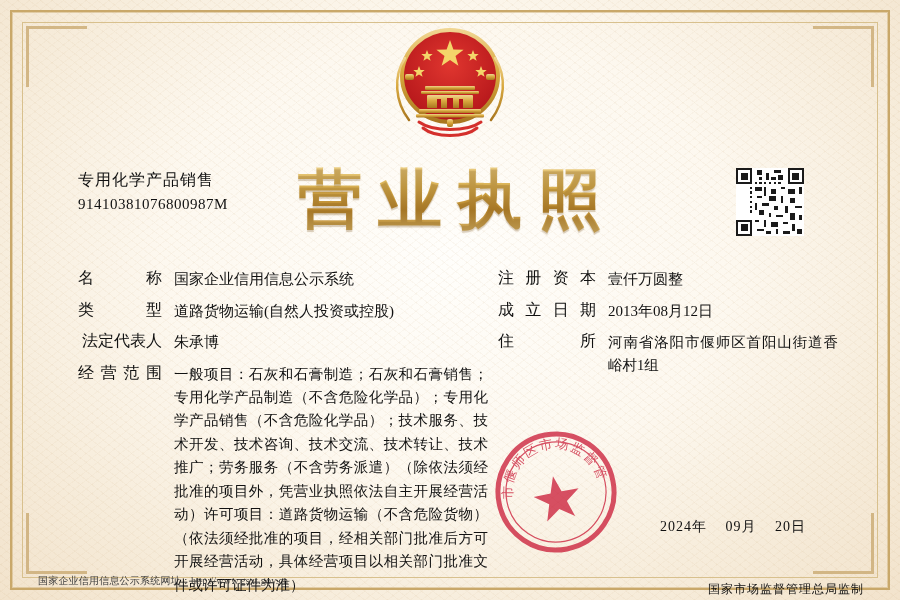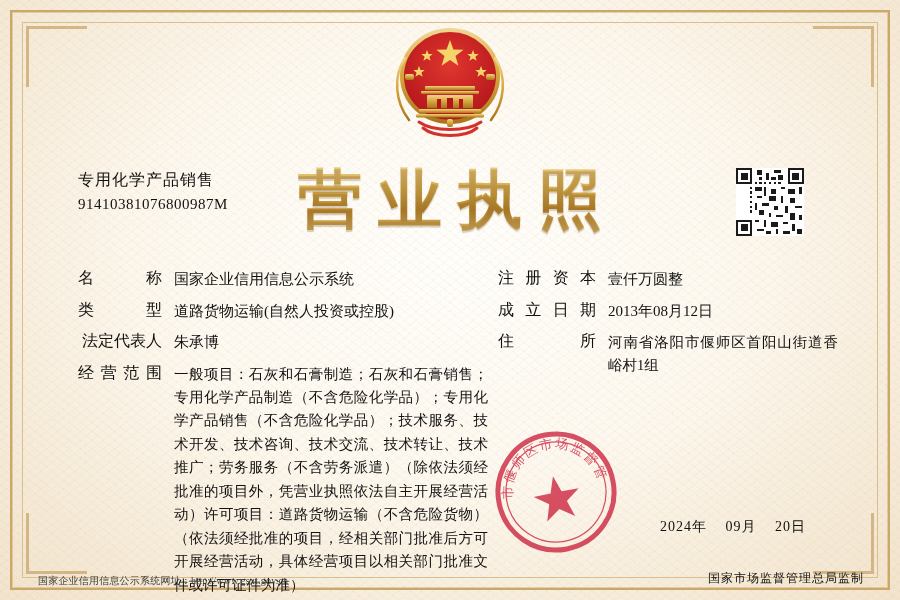--- a/index.html
+++ b/index.html
@@ -195,21 +195,21 @@
     position: absolute;
     left: 38px;
     bottom: 12px;
     font-size: 10px;
     color: #3a3a3a;
     letter-spacing: .2px;
   }
   .footer-right {
     position: absolute;
     right: 36px;
-    bottom: 13px;
+    bottom: 2px;
     font-size: 12px;
     color: #111;
     letter-spacing: 1px;
   }
 </style>
 </head>
 <body>
 
 <div class="license">
   <div class="texture"></div>

